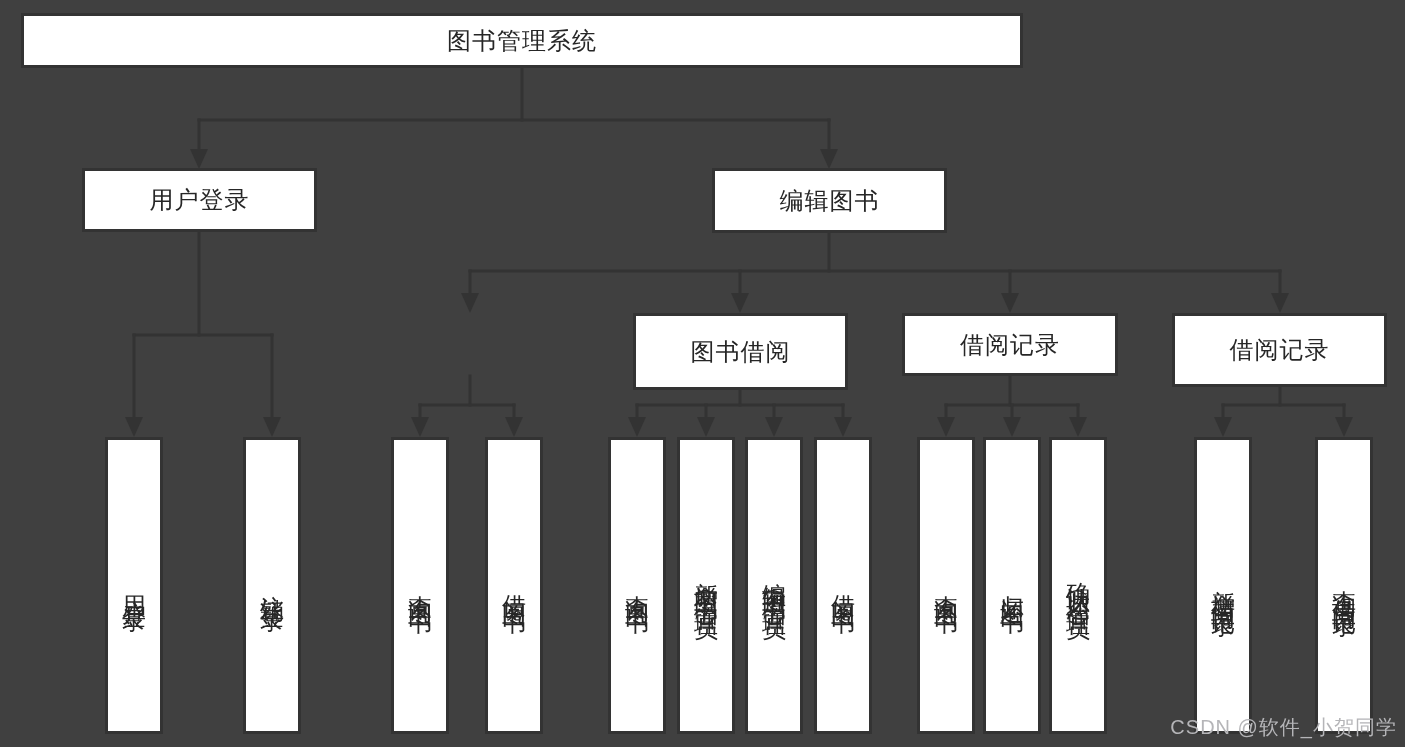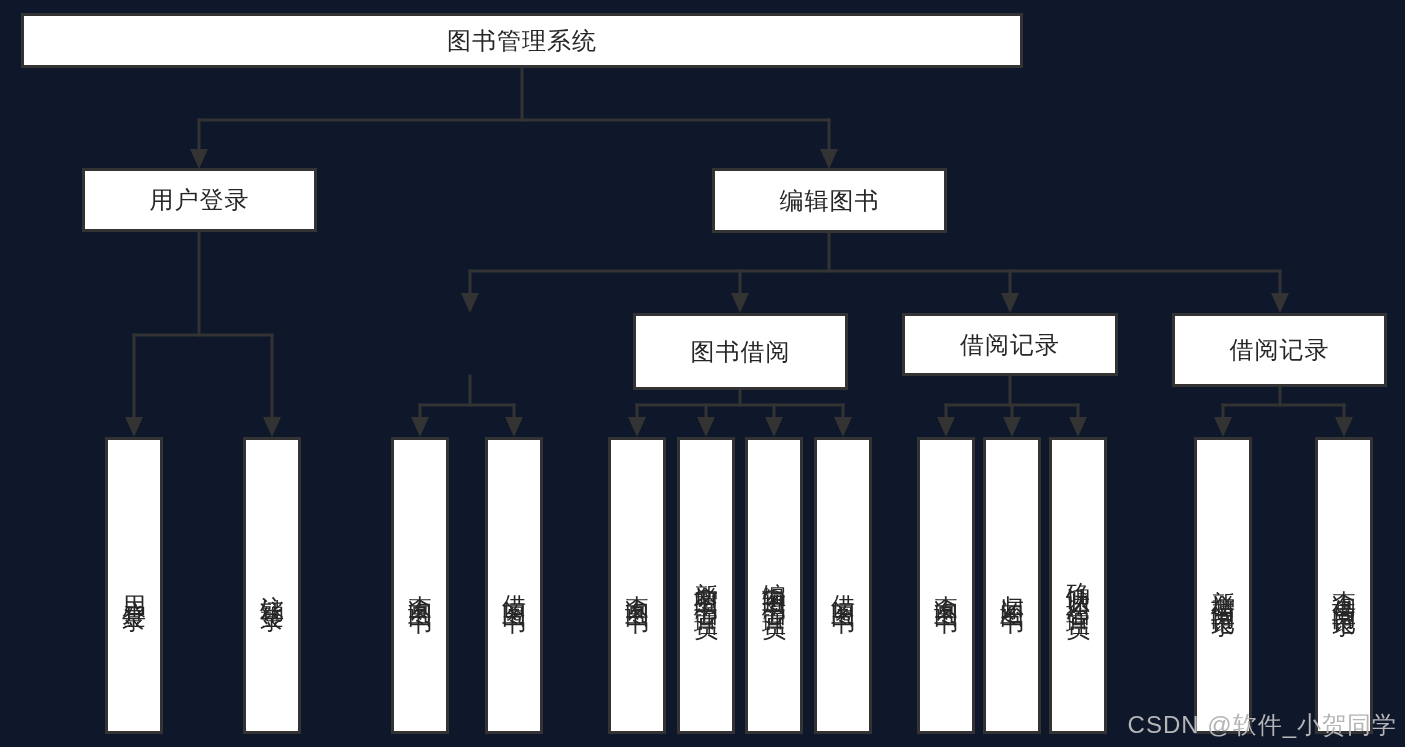--- a/index.html
+++ b/index.html
@@ -1,21 +1,21 @@
 <!DOCTYPE html>
 <html><head>
 <meta charset="utf-8">
 <style>
   * { margin:0; padding:0; box-sizing:border-box; }
   html,body { background:#ffffff; }
   body { font-family:"Liberation Sans","DejaVu Sans",sans-serif; }
   #stage {
     position:relative;
     width:1405px; height:747px;
-    background:#0f172a;
+    background:#404040;
     overflow:hidden;
   }
   #connectors { position:absolute; left:0; top:0; width:1405px; height:747px; }
   .hnode {
     position:absolute;
     background:#ffffff;
     border:3px solid #333333;
     display:flex; align-items:center; justify-content:center;
     font-size:24px; color:#262626;
     letter-spacing:1px;
@@ -33,21 +33,21 @@
     writing-mode:vertical-rl;
     text-orientation:mixed;
     font-size:24px; color:#262626;
     letter-spacing:5px;
     line-height:1.0;
     white-space:nowrap;
   }
   .watermark {
     position:absolute;
     right:8px; bottom:6px;
-    font-size:24px;
+    font-size:20px;
     color:#b5b5b8;
     letter-spacing:1px;
     z-index:5;
     white-space:nowrap;
   }
 </style>
 </head>
 <body>
 
 <div id="stage">

